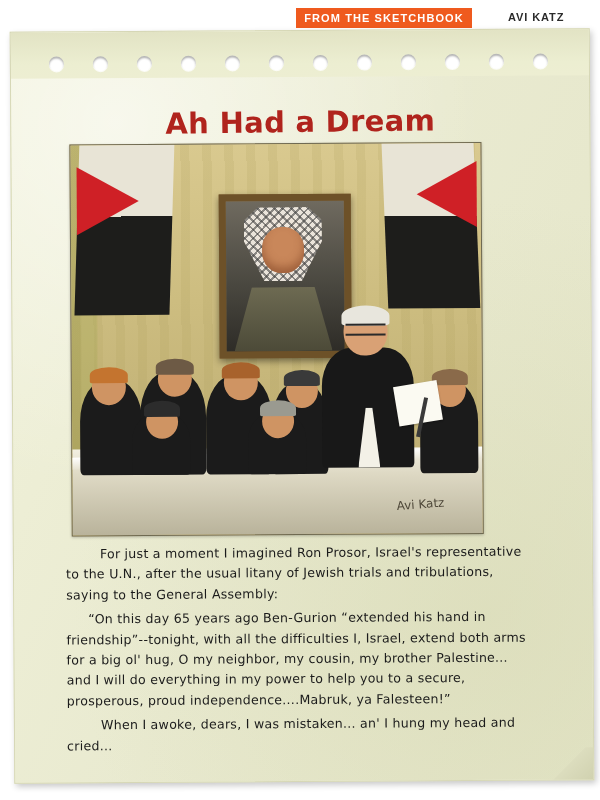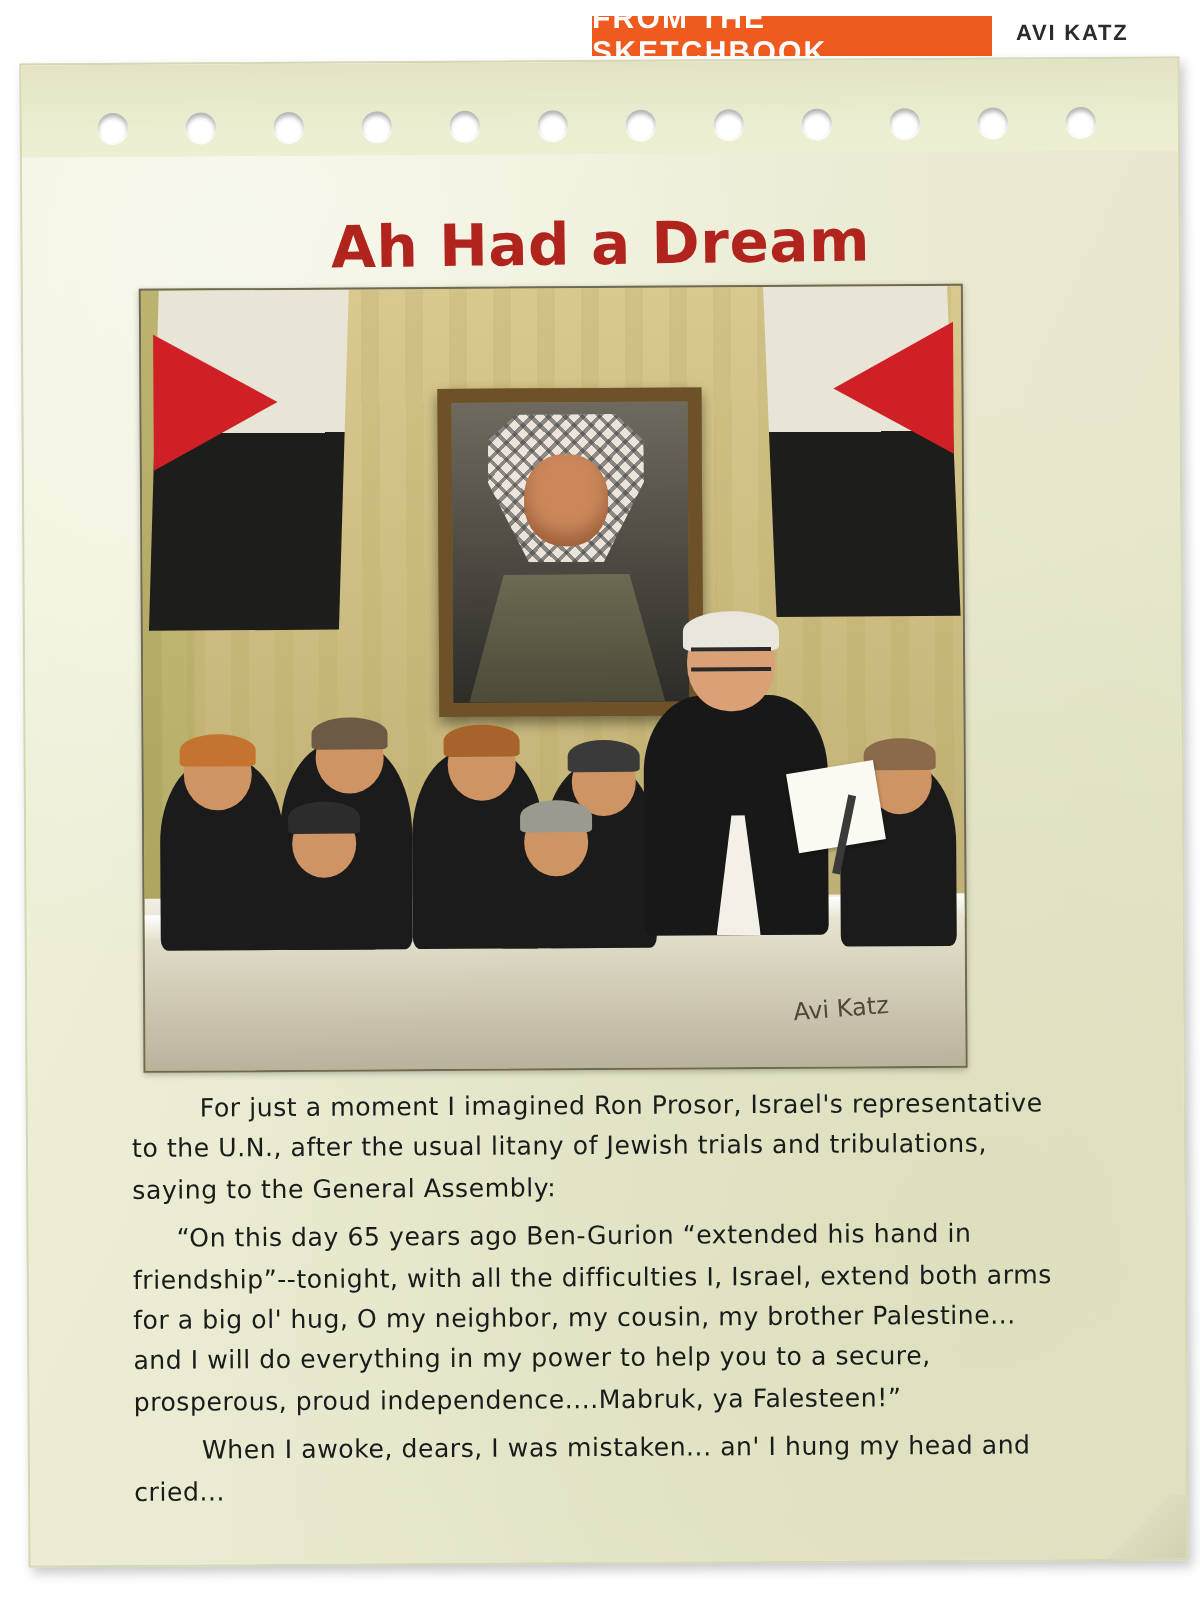--- a/index.html
+++ b/index.html
@@ -20,27 +20,27 @@
     top: 0;
     left: 0;
     width: 600px;
     height: 34px;
     background: #ffffff;
   }
   #banner-tag {
     position: absolute;
     top: 8px;
     left: 296px;
-    width: 200px;
+    width: 176px;
     height: 20px;
     background: #ef5a1e;
     color: #ffffff;
     font-family: "Liberation Sans", sans-serif;
     font-weight: bold;
-    font-size: 15px;
+    font-size: 11px;
     letter-spacing: 1.1px;
     display: flex;
     align-items: center;
     justify-content: center;
     text-transform: uppercase;
   }
   #banner-author {
     position: absolute;
     top: 7px;
     left: 508px;

